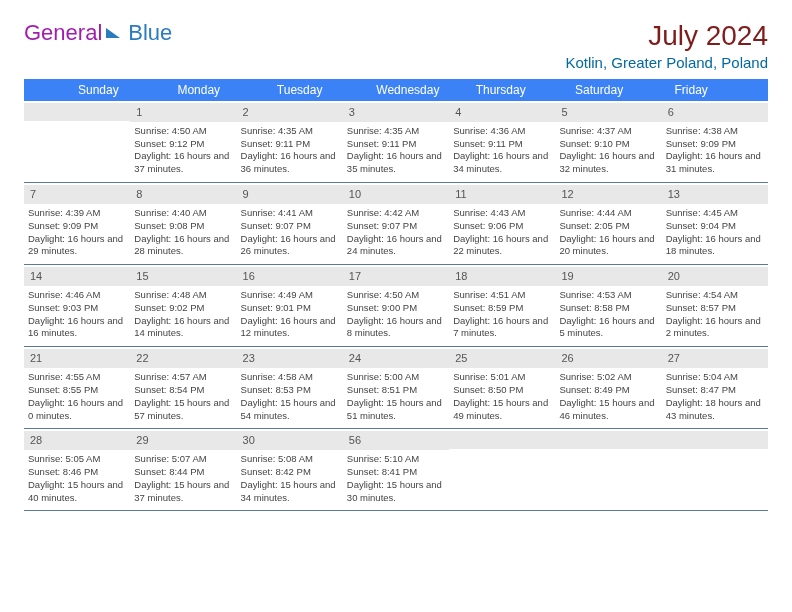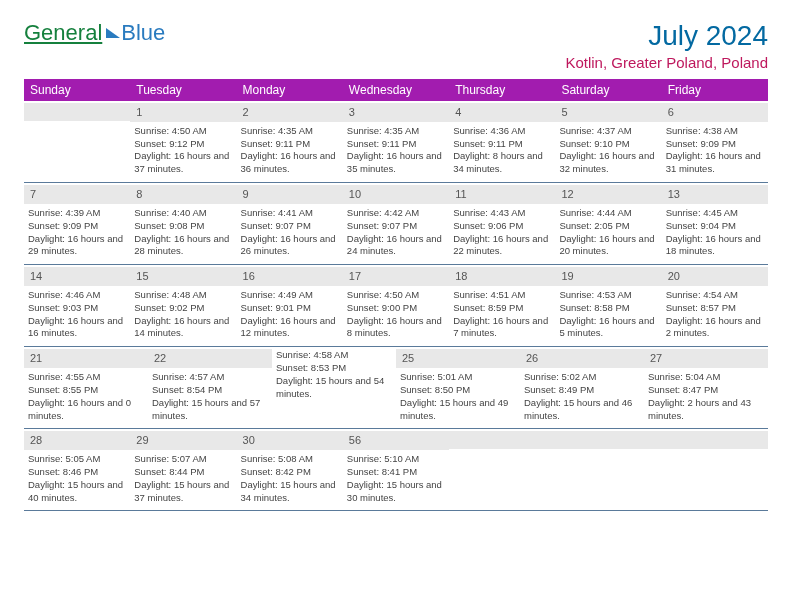--- a/index.html
+++ b/index.html
@@ -21,60 +21,60 @@
       align-items: flex-start;
       margin-bottom: 4px;
     }
     .logo-area {
       display: flex;
       align-items: center;
       gap: 2px;
     }
     .logo-text-general {
       font-size: 22px;
-      color: #15803d;
+      color: #a21caf;
       font-weight: 400;
-      text-decoration: underline;
     }
     .logo-icon {
       width: 0;
       height: 0;
       border-left: 14px solid #2a7bbf;
       border-top: 10px solid transparent;
       border-bottom: 0 solid transparent;
       margin-left: 2px;
       margin-right: -2px;
     }
     .logo-text-blue {
       font-size: 22px;
       color: #2a7bbf;
       font-weight: 400;
-      margin-left: 1px;
+      margin-left: 8px;
     }
     .title-area {
       text-align: right;
     }
     .month-title {
       font-size: 28px;
-      color: #0369a1;
+      color: #7f1d1d;
       font-weight: 400;
     }
     .location {
       font-size: 15px;
-      color: #be185d;
+      color: #0369a1;
       margin-top: 2px;
     }
     .calendar {
       width: 100%;
       margin-top: 8px;
     }
     .weekday-header {
       display: flex;
-      background: #a21caf;
+      background: #3b82f6;
       color: #fff;
+      padding-left: 48px;
     }
     .weekday-cell {
       flex: 1;
       padding: 4px 6px;
       font-size: 12px;
       font-weight: 400;
     }
     .week-row {
       display: flex;
       border-bottom: 1px solid #5a7a9a;
@@ -115,22 +115,22 @@
   </div>
   <div class="title-area">
     <div class="month-title">July 2024</div>
     <div class="location">Kotlin, Greater Poland, Poland</div>
   </div>
 </div>
 
 <div class="calendar">
   <div class="weekday-header">
     <div class="weekday-cell">Sunday</div>
+    <div class="weekday-cell">Monday</div>
     <div class="weekday-cell">Tuesday</div>
-    <div class="weekday-cell">Monday</div>
     <div class="weekday-cell">Wednesday</div>
     <div class="weekday-cell">Thursday</div>
     <div class="weekday-cell">Saturday</div>
     <div class="weekday-cell">Friday</div>
   </div>
   <div id="weeks-container">
       <div class="week-row">
         <div class="day-cell empty">
           <div class="day-number-bar"></div>
         </div>
@@ -156,21 +156,21 @@
             <div>Sunrise: 4:35 AM</div>
             <div>Sunset: 9:11 PM</div>
             <div>Daylight: 16 hours and 35 minutes.</div>
           </div>
         </div>
         <div class="day-cell">
           <div class="day-number-bar">4</div>
           <div class="day-info">
             <div>Sunrise: 4:36 AM</div>
             <div>Sunset: 9:11 PM</div>
-            <div>Daylight: 8 hours and 34 minutes.</div>
+            <div>Daylight: 16 hours and 34 minutes.</div>
           </div>
         </div>
         <div class="day-cell">
           <div class="day-number-bar">5</div>
           <div class="day-info">
             <div>Sunrise: 4:37 AM</div>
             <div>Sunset: 9:10 PM</div>
             <div>Daylight: 16 hours and 32 minutes.</div>
           </div>
         </div>
@@ -310,48 +310,57 @@
         </div>
         <div class="day-cell">
           <div class="day-number-bar">22</div>
           <div class="day-info">
             <div>Sunrise: 4:57 AM</div>
             <div>Sunset: 8:54 PM</div>
             <div>Daylight: 15 hours and 57 minutes.</div>
           </div>
         </div>
         <div class="day-cell">
+          <div class="day-number-bar">23</div>
           <div class="day-info">
             <div>Sunrise: 4:58 AM</div>
             <div>Sunset: 8:53 PM</div>
             <div>Daylight: 15 hours and 54 minutes.</div>
           </div>
         </div>
         <div class="day-cell">
+          <div class="day-number-bar">24</div>
+          <div class="day-info">
+            <div>Sunrise: 5:00 AM</div>
+            <div>Sunset: 8:51 PM</div>
+            <div>Daylight: 15 hours and 51 minutes.</div>
+          </div>
+        </div>
+        <div class="day-cell">
           <div class="day-number-bar">25</div>
           <div class="day-info">
             <div>Sunrise: 5:01 AM</div>
             <div>Sunset: 8:50 PM</div>
             <div>Daylight: 15 hours and 49 minutes.</div>
           </div>
         </div>
         <div class="day-cell">
           <div class="day-number-bar">26</div>
           <div class="day-info">
             <div>Sunrise: 5:02 AM</div>
             <div>Sunset: 8:49 PM</div>
             <div>Daylight: 15 hours and 46 minutes.</div>
           </div>
         </div>
         <div class="day-cell">
           <div class="day-number-bar">27</div>
           <div class="day-info">
             <div>Sunrise: 5:04 AM</div>
             <div>Sunset: 8:47 PM</div>
-            <div>Daylight: 2 hours and 43 minutes.</div>
+            <div>Daylight: 18 hours and 43 minutes.</div>
           </div>
         </div>
       </div>
       <div class="week-row">
         <div class="day-cell">
           <div class="day-number-bar">28</div>
           <div class="day-info">
             <div>Sunrise: 5:05 AM</div>
             <div>Sunset: 8:46 PM</div>
             <div>Daylight: 15 hours and 40 minutes.</div>

